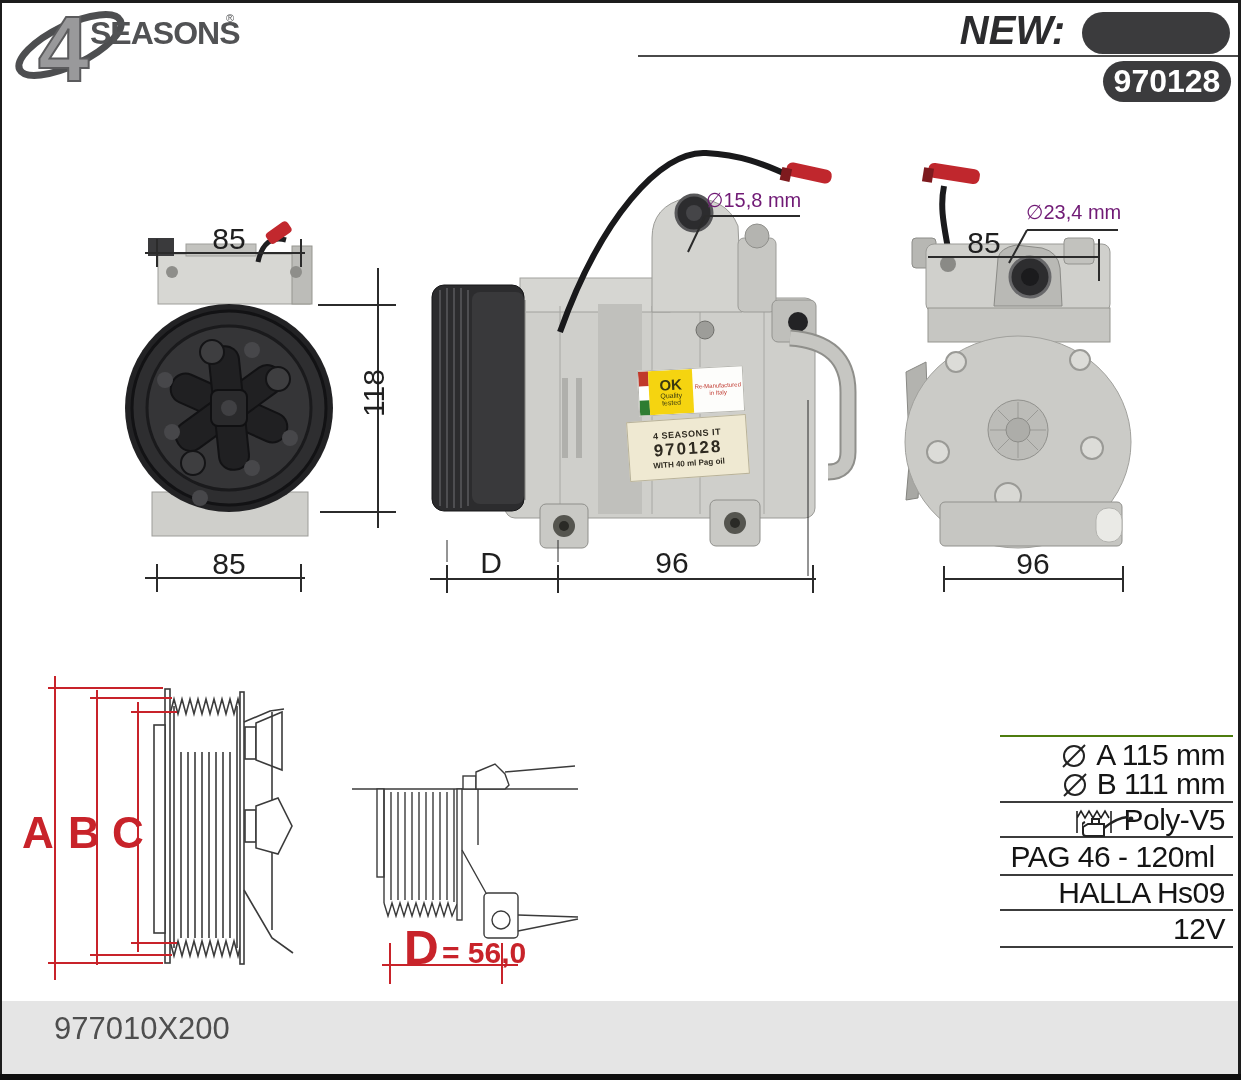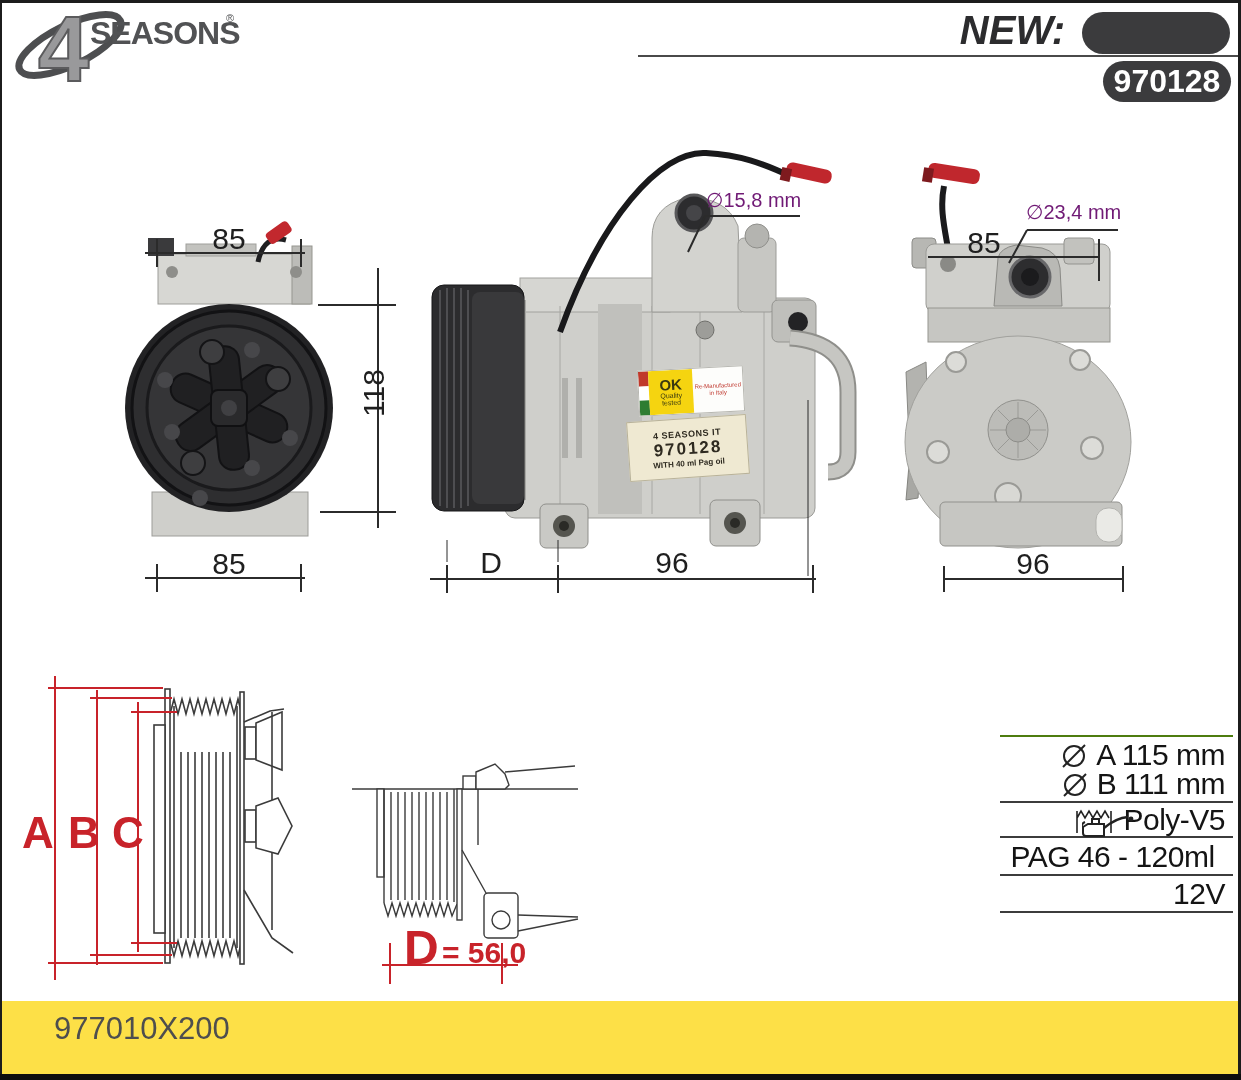--- a/index.html
+++ b/index.html
@@ -23,21 +23,21 @@
          color:#ffffff;font-size:32px;font-weight:bold;letter-spacing:0px;}
   .divider{position:absolute;left:638px;top:55px;width:600px;height:2px;background:#4a4a4a;}
   .redlabel{position:absolute;color:#c8232a;font-weight:bold;white-space:nowrap;}
   .spec{position:absolute;left:1000px;top:735px;width:233px;border-top:2px solid #4d7c0f;}
   .spec .row{border-bottom:2px solid #3c3c3c;display:flex;align-items:center;justify-content:flex-end;
              padding-right:8px;font-size:30px;letter-spacing:-0.5px;color:#141414;overflow:visible;}
   .spec .block{border-bottom:2px solid #3c3c3c;padding:3px 8px 3px 0;}
   .spec .sub{display:flex;align-items:center;justify-content:flex-end;height:29px;font-size:30px;
              letter-spacing:-0.5px;color:#141414;}
   .spec .icon{display:inline-flex;margin-right:8px;flex:0 0 auto;}
-  .footer{position:absolute;left:2px;right:3px;top:1001px;height:73px;background:#fde047;}
+  .footer{position:absolute;left:2px;right:3px;top:1001px;height:73px;background:#e5e5e5;}
   .footer span{position:absolute;left:52px;top:10px;font-size:31px;color:#4e4e4e;}
   .sticker-ok{position:absolute;left:638px;top:368px;width:104px;height:44px;background:#fdfdfb;
       border:1px solid #b8b8b2;transform:rotate(-3deg);display:flex;overflow:hidden;}
   .flagcol{width:10px;display:flex;flex-direction:column;}
   .flagcol div{flex:1;}
   .okbox{background:#f5d410;width:44px;display:flex;flex-direction:column;align-items:center;justify-content:center;color:#3a3a10;}
   .okbox .ok{font-size:15px;font-weight:bold;line-height:14px;}
   .okbox .sm{font-size:7px;line-height:7px;}
   .madebox{flex:1;display:flex;align-items:center;justify-content:center;font-size:6px;color:#c03a30;text-align:center;line-height:7px;padding:1px;}
   .sticker-part{position:absolute;left:628px;top:418px;width:118px;height:58px;background:#efe9d2;
@@ -289,20 +289,23 @@
         <svg width="54" height="30" viewBox="0 0 54 30">
             <path d="M6,14 h16 v12 h-18 q-3,0 -3,-3 v-6 Z" fill="none" stroke="#222" stroke-width="2"></path>
             <rect x="10" y="9" width="7" height="5" fill="none" stroke="#222" stroke-width="2"></rect>
             <path d="M22,18 Q34,8 46,7" fill="none" stroke="#222" stroke-width="2.4"></path>
             <circle cx="49" cy="9" r="2.4" fill="#222"></circle>
             <path d="M1,20 q-3,-6 2,-8" fill="none" stroke="#222" stroke-width="2"></path>
           </svg>
       </span>
       <span>PAG 46 - 120ml</span>
     </div>
+    <div class="row" style="height:33px;">
+      <span>HALLA Hs09</span>
+    </div>
     <div class="row" style="height:35px;text-align:center;">
       <span>12V</span>
     </div>
   </div>
 
   <div class="footer">
     <span>977010X200</span>
   </div>
 
   <div class="b-top"></div>

